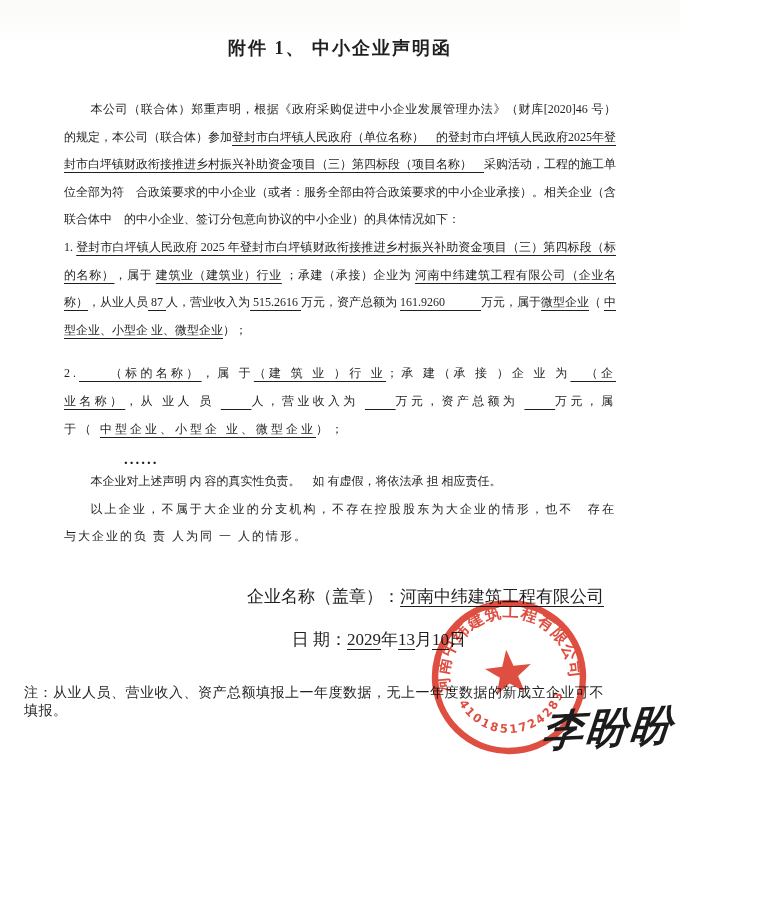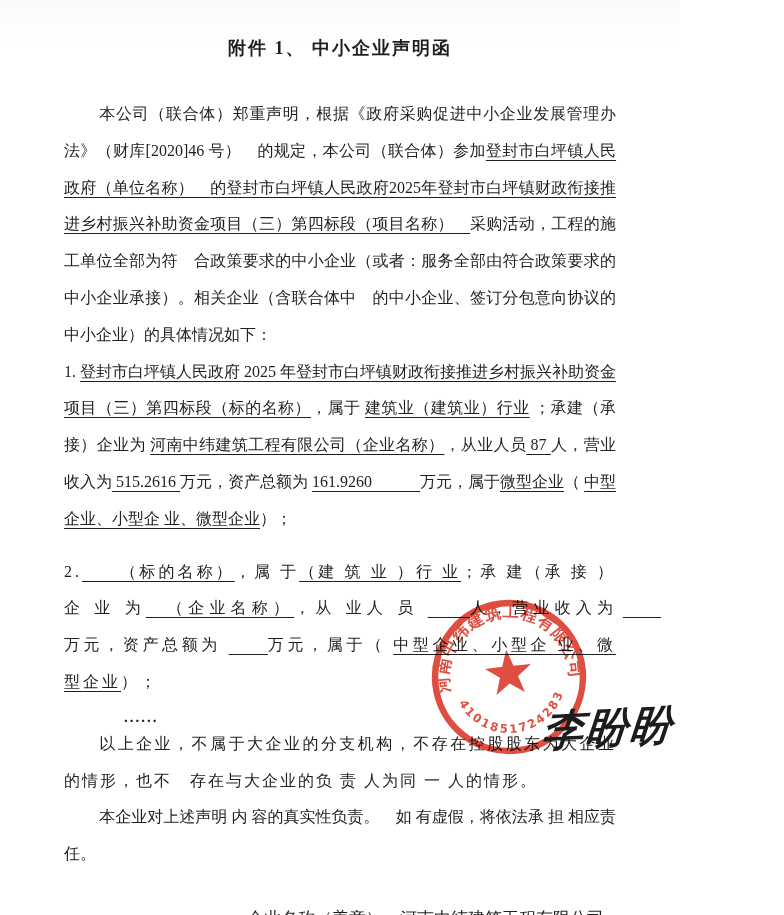--- a/index.html
+++ b/index.html
@@ -19,21 +19,21 @@
                 linear-gradient(90deg, #f8f8f6 0%, #ffffff 4%, #ffffff 96%, #fbfbf9 100%);
   }
   .title {
     text-align: center;
     font-size: 18px;
     font-weight: bold;
     letter-spacing: 2px;
     margin: 10px 0 36px;
   }
   .para {
-    font-size: 16px;
+    font-size: 12px;
     line-height: 2.3;
     text-align: justify;
     margin: 0;
   }
   .indent { text-indent: 2.2em; }
   .spaced { letter-spacing: 3px; margin-top: 16px; }
   .spaced2 { letter-spacing: 2px; }
   .u {
     text-decoration: underline;
     text-underline-offset: 4px;
@@ -97,27 +97,27 @@
   <h1 class="title">附件 1、 中小企业声明函</h1>
 
   <p class="para indent"><span>本公司（联合体）郑重声明，根据《政府采购促进中小企业发展管理办法》（财库[2020]46 号）　的规定，本公司（联合体）参加</span><span class="u">登封市白坪镇人民政府（单位名称）　</span><span class="u">的登封市白坪镇人民政府2025年登封市白坪镇财政衔接推进乡村振兴补助资金项目（三）第四标段（项目名称）　</span><span>采购活动，工程的施工单位全部为符　合政策要求的中小企业（或者：服务全部由符合政策要求的中小企业承接）。相关企业（含联合体中　的中小企业、签订分包意向协议的中小企业）的具体情况如下：</span></p>
 
   <p class="para"><span>1. </span><span class="u">登封市白坪镇人民政府 2025 年登封市白坪镇财政衔接推进乡村振兴补助资金项目（三）第四标段（标的名称）</span><span>，属于 </span><span class="u">建筑业（建筑业）行业</span><span> ；承建（承接）企业为 </span><span class="u">河南中纬建筑工程有限公司（企业名称）</span><span>，从业人员</span><span class="u"> 87 </span><span>人，营业收入为</span><span class="u"> 515.2616 </span><span>万元，资产总额为 </span><span class="u">161.9260　　　</span><span>万元，属于</span><span class="u">微型企业</span><span>（ </span><span class="u">中型企业、小型企 业、微型企业</span><span>）；</span></p>
 
   <p class="para spaced"><span>2.</span><span class="u">　　（标的名称）</span><span>，属 于</span><span class="u">（建 筑 业 ）行 业</span><span>；承 建（承 接 ）企 业 为</span><span class="u">　（企业名称）</span><span>，从 业人 员 </span><span class="u">　　</span><span>人，营业收入为 </span><span class="u">　　</span><span>万元，资产总额为 </span><span class="u">　　</span><span>万元，属于（ </span><span class="u">中型企业、小型企 业、微型企业</span><span>）；</span></p>
 
   <p class="ellipsis">......</p>
 
+  <p class="para indent">本企业对上述声明 内 容的真实性负责。　如 有虚假，将依法承 担 相应责任。</p>
+
   <p class="para indent spaced2">以上企业，不属于大企业的分支机构，不存在控股股东为大企业的情形，也不　存在与大企业的负 责 人为同 一 人的情形。</p>
-
-  <p class="para indent">本企业对上述声明 内 容的真实性负责。　如 有虚假，将依法承 担 相应责任。</p>
 
   <div class="sign">
     <div class="sign-line company"><span>企业名称（盖章）：</span><span class="u">河南中纬建筑工程有限公司</span></div>
-    <div class="sign-line date"><span>日 期：</span><span class="u">2025</span><span>年</span><span class="u">13</span><span>月</span><span class="u">10</span><span>日</span></div>
+    <div class="sign-line date"><span>日 期：</span><span class="u">2029</span><span>年</span><span class="u">13</span><span>月</span><span class="u">10</span><span>日</span></div>
   </div>
 
   <p class="note">注：从业人员、营业收入、资产总额填报上一年度数据，无上一年度数据的新成立企业可不填报。</p>
 
   <svg class="seal" viewBox="0 0 158 160" aria-hidden="true">
     <defs>
       <path id="arcTop" d="M 25,107 A 60,60 0 1 1 133,107" fill="none"></path>
       <path id="arcBottom" d="M 27,100 A 56,56 0 0 0 131,100" fill="none"></path>
     </defs>
     <circle cx="79" cy="80" r="73" fill="none" stroke="#da3526" stroke-width="6.5"></circle>

